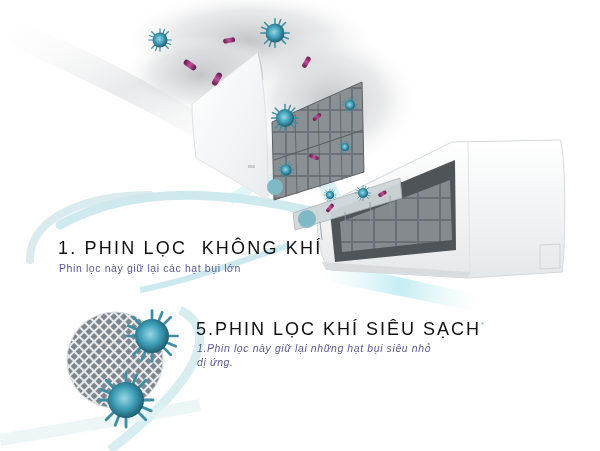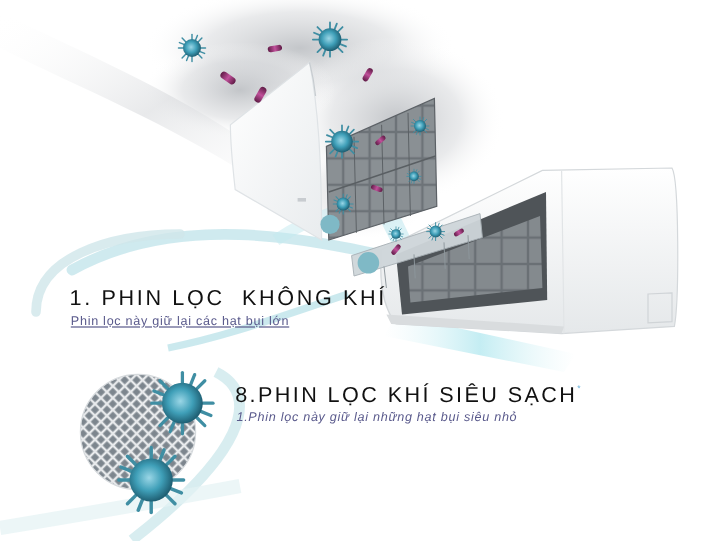--- a/index.html
+++ b/index.html
@@ -1,20 +1,20 @@
 <!DOCTYPE html>
 <html><head>
   <meta charset="utf-8">
   <style>
     html, body { margin: 0; padding: 0; }
     body { width: 600px; height: 451px; overflow: hidden; background: #ffffff; position: relative; font-family: "Liberation Sans", sans-serif; }
     .stage { position: absolute; left: 0; top: 0; width: 600px; height: 451px; overflow: hidden; background: #fff; }
     .layer { position: absolute; left: 0; top: 0; }
     .heading1 { position: absolute; left: 58px; top: 238px; font-size: 18px; letter-spacing: 2.2px; color: #111; white-space: pre; }
-    .sub1 { position: absolute; left: 59px; top: 262px; font-size: 10.5px; letter-spacing: 0.6px; color: #5a5a8c; white-space: pre; text-decoration: underline; }
+    .sub1 { position: absolute; left: 59px; top: 262px; font-size: 10.5px; letter-spacing: 0.6px; color: #5a5a8c; white-space: pre; }
     .heading2 { position: absolute; left: 196px; top: 319px; font-size: 18px; letter-spacing: 2px; color: #111; white-space: pre; }
     .heading2 .star { font-size: 7px; color: #5aa9d8; vertical-align: top; position: relative; top: 2px; letter-spacing: 0; }
     .desc2 { position: absolute; left: 197px; top: 341px; font-size: 10.5px; line-height: 14px; letter-spacing: 0.6px; color: #5a5a8c; white-space: pre; font-style: italic; }
   </style>
 </head>
 <body>
 
 <div class="stage">
 
   <svg class="layer" width="600" height="451" viewBox="0 0 600 451">
@@ -156,15 +156,15 @@
       <rect x="312" y="115" width="10" height="4" rx="2" fill="url(#bac)" transform="rotate(-40 317 117)"></rect>
       <rect x="309" y="155" width="10" height="4" rx="2" fill="url(#bac)" transform="rotate(20 314 157)"></rect>
       <rect x="325" y="206" width="10" height="4" rx="2" fill="url(#bac)" transform="rotate(-50 330 208)"></rect>
       <rect x="378" y="192" width="9" height="4" rx="2" fill="url(#bac)" transform="rotate(-30 382 194)"></rect>
     </g>
   </svg>
 
   <div class="heading1">1. PHIN LỌC  KHÔNG KHÍ</div>
   <div class="sub1">Phin lọc này giữ lại các hạt bụi lớn</div>
 
-  <div class="heading2"><span>8.PHIN LỌC KHÍ SIÊU SẠCH</span><span class="star">*</span></div>
-  <div class="desc2"><div>1.Phin lọc này giữ lại những hạt bụi siêu nhỏ</div></div>
+  <div class="heading2"><span>5.PHIN LỌC KHÍ SIÊU SẠCH</span><span class="star">*</span></div>
+  <div class="desc2"><div>1.Phin lọc này giữ lại những hạt bụi siêu nhỏ</div><div>dị ứng.</div></div>
 </div>
 
 </body></html>

